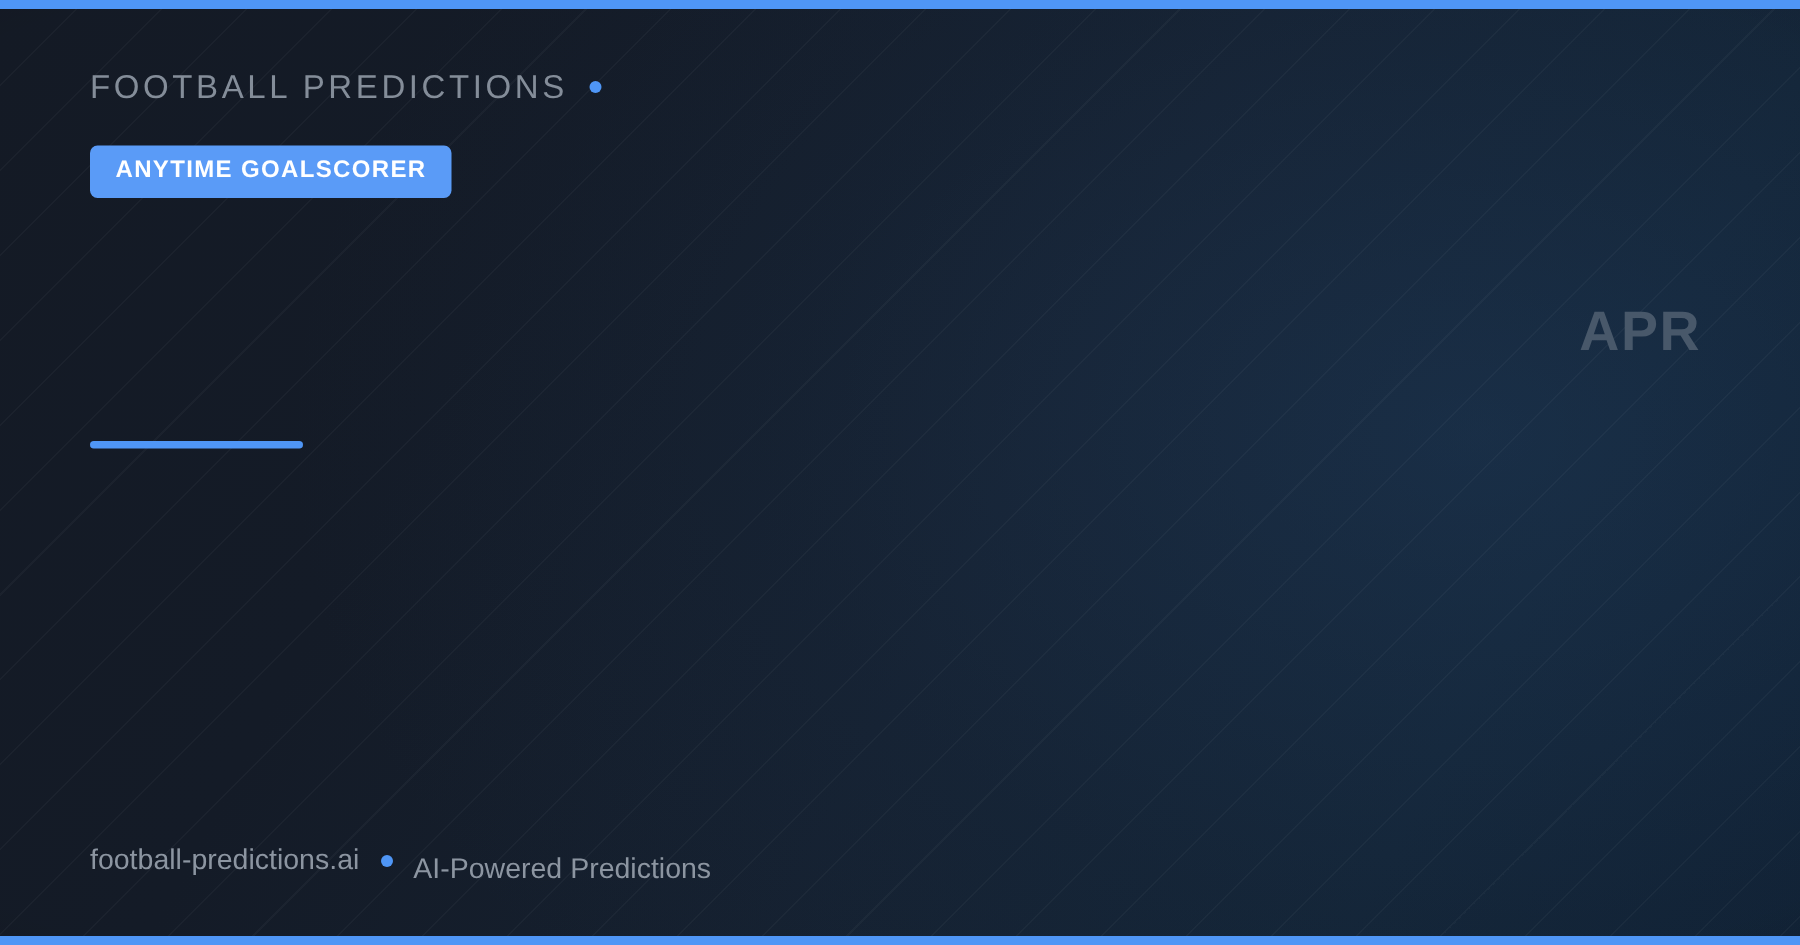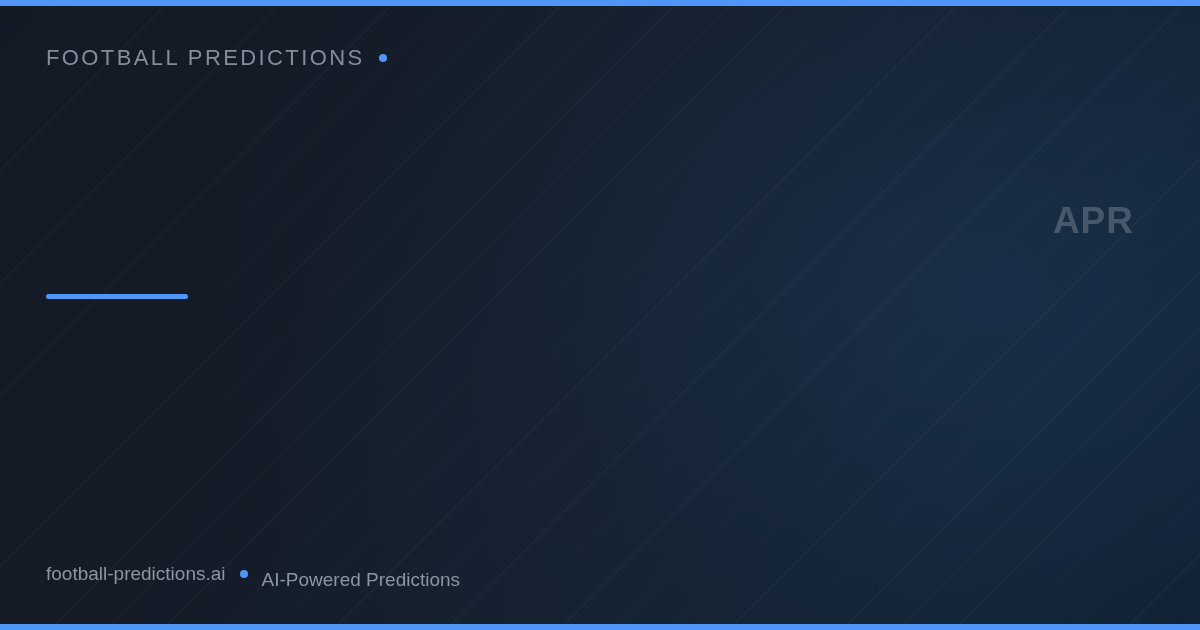--- a/index.html
+++ b/index.html
@@ -81,21 +81,21 @@
     font-weight:bold;
     letter-spacing:1px;
     color:#48586a;
     margin-top:-4px;
     padding-right:2px;
   }
 
   
   .content {
     position:absolute;
-    left:46px;
+    left:60px;
     top:0;
     width:960px;
     height:630px;
   }
 
   .eyebrow {
     position:absolute;
     top:45px;
     left:0;
     display:flex;
@@ -193,20 +193,21 @@
     <span class="date-month">APR</span>
   </div>
 
   <div class="content">
 
     <div class="eyebrow">
       <span class="eyebrow-text">FOOTBALL PREDICTIONS</span>
       <span class="eyebrow-dot"></span>
     </div>
 
+    <div class="badge">ANYTIME GOALSCORER</div>
 
 
     <div class="accent-rule"></div>
 
     <div class="footer">
       <span class="footer-site">football-predictions.ai</span>
       <span class="footer-dot"></span>
       <span class="footer-tag">AI-Powered Predictions</span>
     </div>
 

